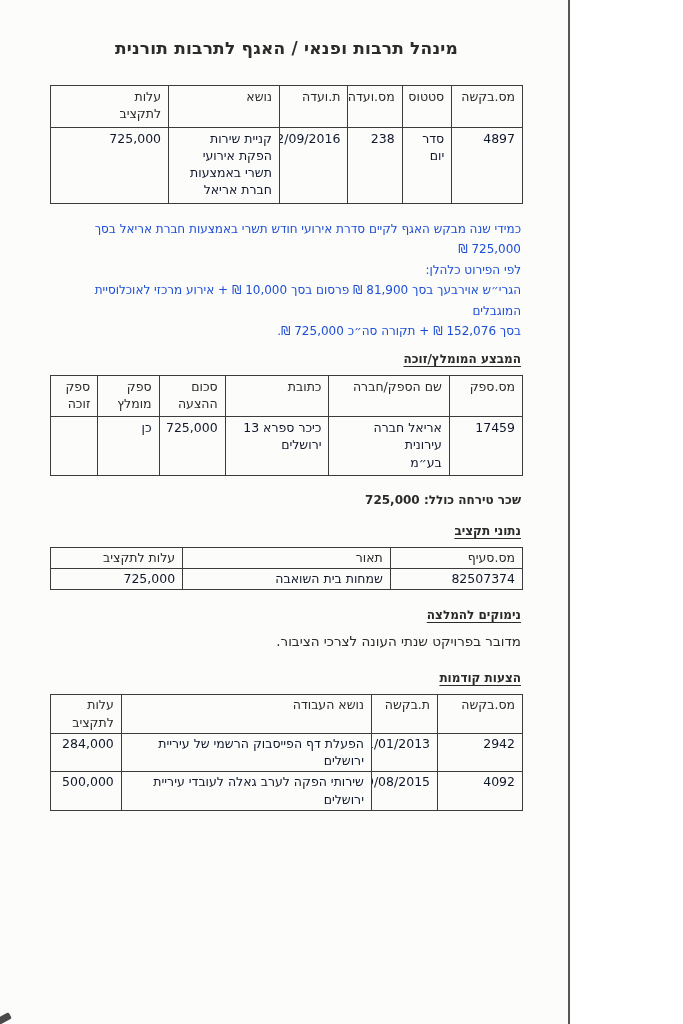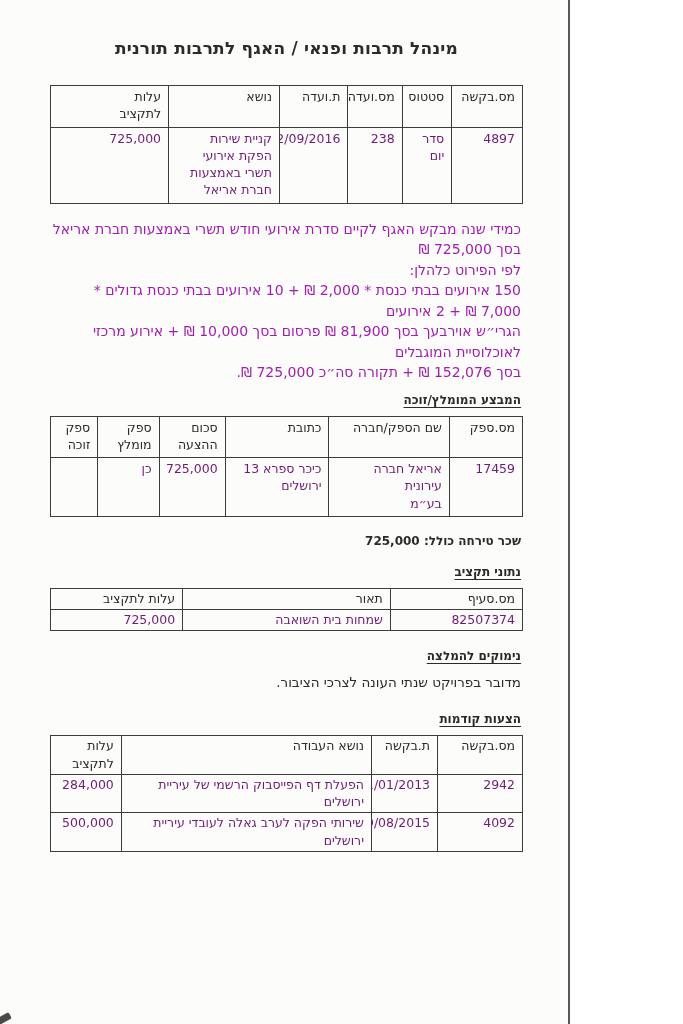--- a/index.html
+++ b/index.html
@@ -32,27 +32,27 @@
     border: 1.5px solid #3c3c3c;
     font-size: 12.5px;
     line-height: 1.38;
     padding: 2px 7px 4px 5px;
     vertical-align: top;
     text-align: right;
     white-space: pre-line;
     overflow: hidden;
   }
   .doc-table th { font-weight: normal; color: #2a2a2a; }
-  .doc-table td { color: #701a75; }
+  .doc-table td { color: #0f172a; }
   .compact th, .compact td { padding: 1px 7px 2px 5px; }
   .body-text { margin: 15px 2px 0 0; }
   .body-text .line {
-    font-size: 14px;
+    font-size: 12px;
     line-height: 20.5px;
-    color: #a21caf;
+    color: #1d4ed8;
   }
   .section-heading {
     font-size: 12px;
     font-weight: bold;
     color: #2a2a2a;
     text-decoration: underline;
     text-underline-offset: 3px;
     margin: 0 2px 0 0;
   }
   .h-supplier { margin-top: 10px; }
@@ -126,21 +126,20 @@
         <td>קניית שירות הפקת אירועי
 תשרי באמצעות חברת אריאל</td>
         <td>725,000</td>
       </tr>
     </tbody>
   </table>
 
   <div class="body-text">
     <div class="line">כמידי שנה מבקש האגף לקיים סדרת אירועי חודש תשרי באמצעות חברת אריאל בסך 725,000 ₪</div>
     <div class="line">לפי הפירוט כלהלן:</div>
-    <div class="line">150 אירועים בבתי כנסת * 2,000 ₪ + 10 אירועים בבתי כנסת גדולים * 7,000 ₪ + 2 אירועים</div>
     <div class="line">הגרי״ש אוירבעך בסך 81,900 ₪ פרסום בסך 10,000 ₪ + אירוע מרכזי לאוכלוסיית המוגבלים</div>
     <div class="line">בסך 152,076 ₪ + תקורה סה״כ 725,000 ₪.</div>
   </div>
 
   <div class="section-heading h-supplier">המבצע המומלץ/זוכה</div>
 
   <table class="doc-table t-supplier" dir="rtl">
     <colgroup>
       <col style="width:15.5%">
         <col style="width:25.5%">

